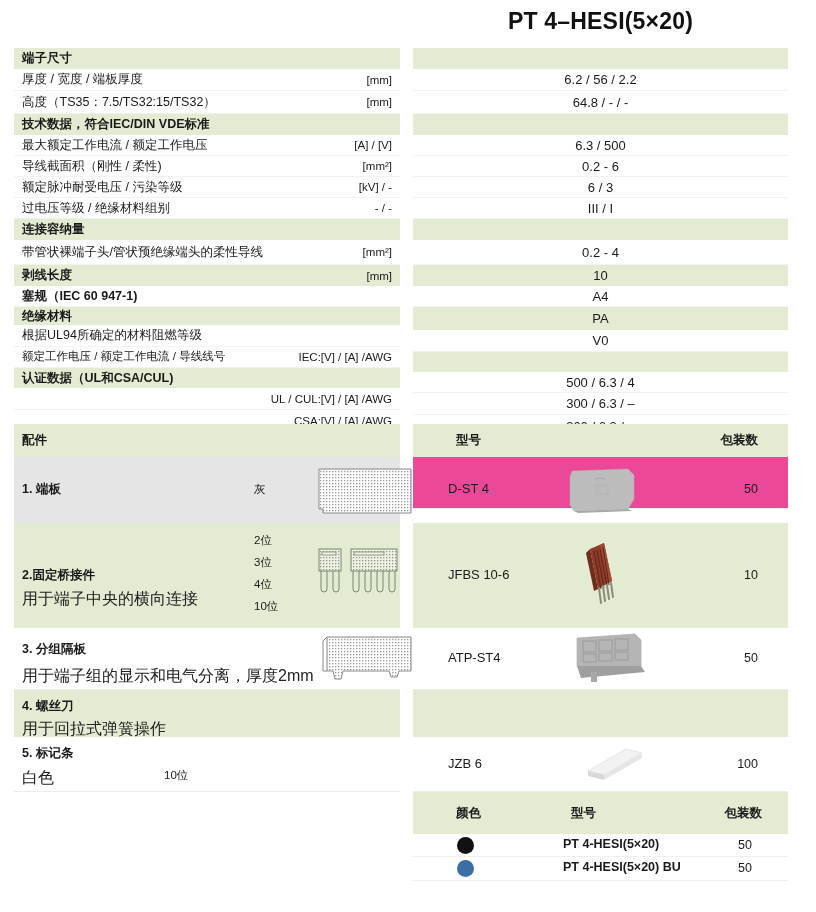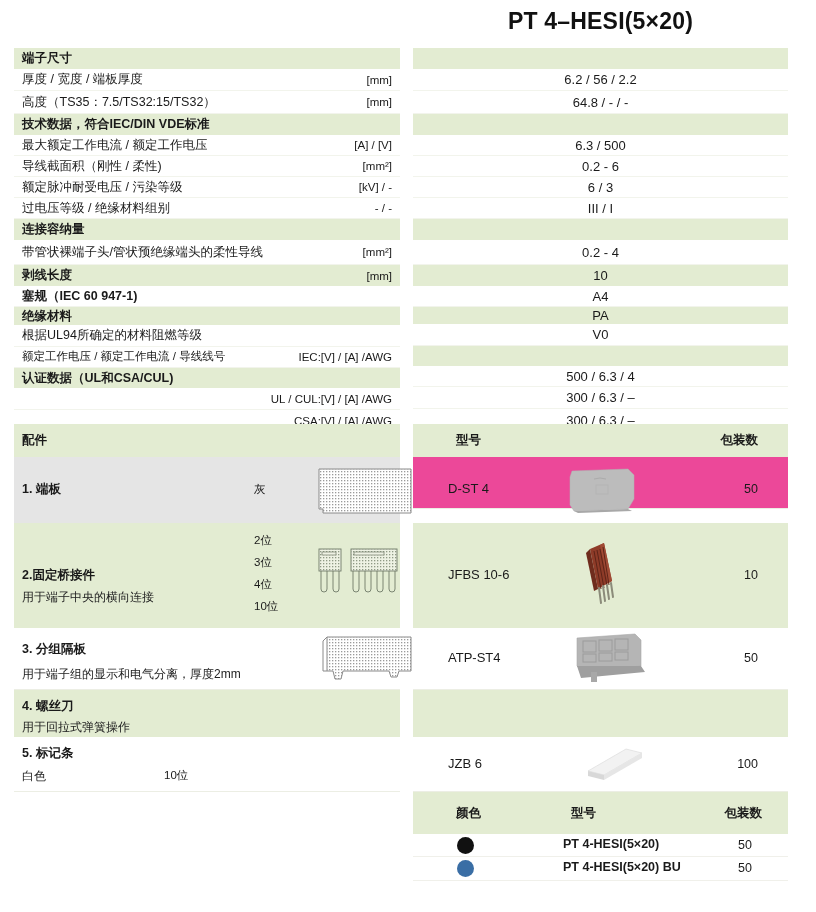--- a/index.html
+++ b/index.html
@@ -70,21 +70,21 @@
     white-space: nowrap;
   }
 
   
   .acc-row {
     position: relative;
     box-sizing: border-box;
     width: 100%;
   }
   .acc-title { font-size: 12.5px; font-weight: bold; }
-  .acc-desc  { font-size: 12px; font-weight: normal; color: #222; }
+  .acc-desc  { font-size: 16px; font-weight: normal; color: #222; }
   .acc-name  { position: absolute; left: 8px; }
   .acc-qty   { position: absolute; font-size: 11.5px; }
   .acc-art   { position: absolute; }
 
   
   .p-row { position: relative; box-sizing: border-box; width: 100%; }
   .p-model { position: absolute; left: 35px; font-size: 13px; }
   .p-pack  { position: absolute; right: 30px; font-size: 12.5px; }
   .p-head  { font-weight: bold; font-size: 12.5px; margin-left: 8px; }
   .p-img   { position: absolute; }
@@ -210,21 +210,21 @@
       <div class="val">0.2 - 4</div>
     </div>
     <div class="row shade" style="height:21px">
       <div class="val">10</div>
     </div>
 
     <div class="row plain" style="height:21px">
       <div class="val">A4</div>
     </div>
 
-    <div class="row shade" style="height:17px">
+    <div class="row shade" style="height:23px">
       <div class="val">PA</div>
     </div>
     <div class="row plain" style="height:22px">
       <div class="val">V0</div>
     </div>
 
     <div class="row shade" style="height:20px"></div>
     <div class="row plain" style="height:21px">
       <div class="val">500 / 6.3 / 4</div>
     </div>

